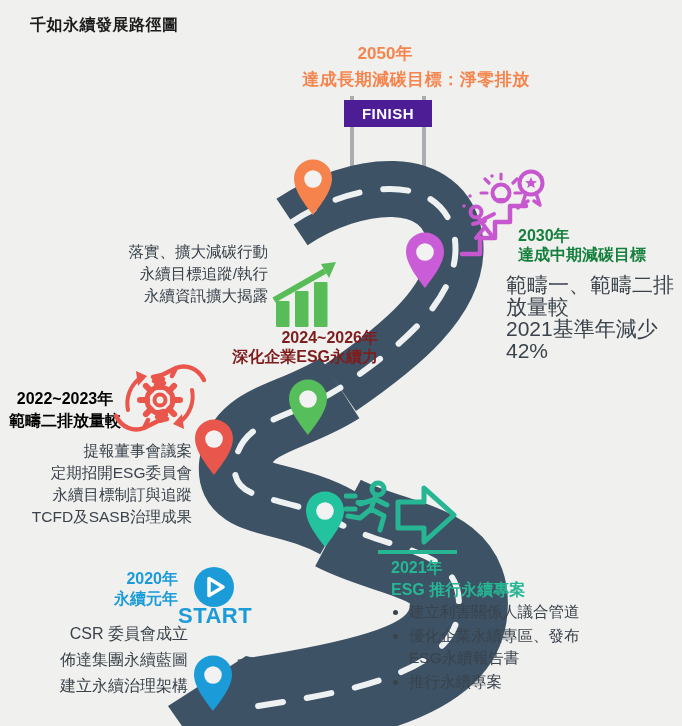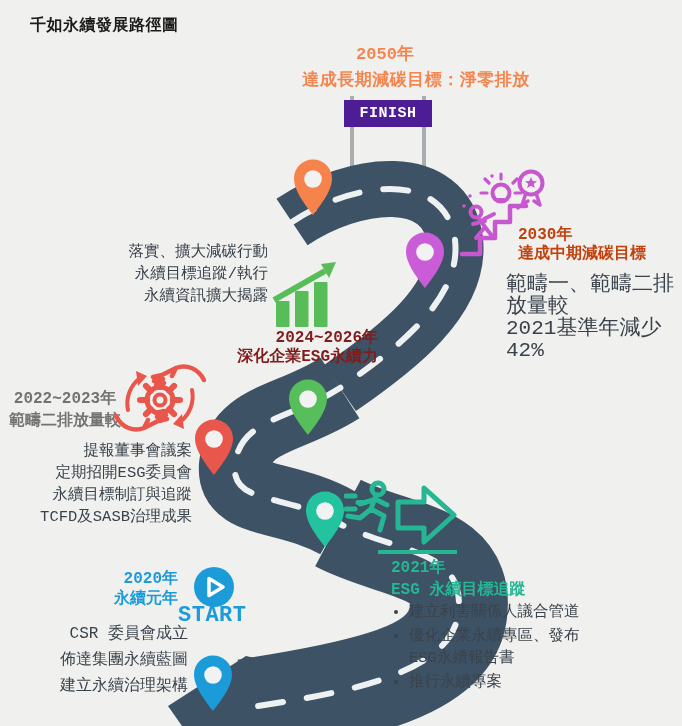--- a/index.html
+++ b/index.html
@@ -1,39 +1,39 @@
 <!DOCTYPE html>
 <html><head>
 <meta charset="utf-8">
 <style>
   html,body{margin:0;padding:0;background:#f0f0ee;}
   .stage{position:relative;width:682px;height:726px;background:#f0f0ee;overflow:hidden;
-         font-family:Liberation Mono, monospace;color:#3a434c;}
+         font-family:Liberation Sans, sans-serif;color:#3a434c;}
   .abs{position:absolute;}
   .title{left:30px;top:15px;font-size:16px;font-weight:bold;color:#1c1c1c;letter-spacing:0.5px;}
 
   
   .s2050{left:248px;top:42px;width:336px;text-align:center;color:#f5854e;font-weight:bold;}
   .s2050-year{font-size:17px;margin-right:62px;}
   .s2050-goal{font-size:17px;margin-top:3px;letter-spacing:0.5px;}
   .finish-banner{left:344px;top:100px;width:88px;height:27px;background:#4c1d95;color:#fff;
                  font-weight:bold;font-size:15px;display:flex;align-items:center;justify-content:center;
                  letter-spacing:0.5px;z-index:2;}
 
   
-  .s2030-head{left:518px;top:226px;color:#c2410c;font-weight:bold;font-size:16px;line-height:19px;z-index:3;}
+  .s2030-head{left:518px;top:226px;color:#15803d;font-weight:bold;font-size:16px;line-height:19px;z-index:3;}
   .s2030-body{left:506px;top:274px;font-size:21px;line-height:22px;z-index:3;}
 
   
   .s2024-body{left:88px;top:241px;width:180px;text-align:right;font-size:15.5px;line-height:22px;z-index:3;}
   .s2024-head{left:228px;top:329px;width:150px;text-align:right;color:#7f1d1d;font-weight:bold;
               font-size:16px;line-height:18.5px;z-index:3;}
 
   
-  .s2022-head{left:8px;top:388px;width:114px;text-align:center;color:#737373;font-weight:bold;
+  .s2022-head{left:8px;top:388px;width:114px;text-align:center;color:#000000;font-weight:bold;
               font-size:16px;line-height:22px;z-index:3;}
   .s2022-body{left:16px;top:440px;width:176px;text-align:right;font-size:15.5px;line-height:22px;z-index:3;}
 
   
   .s2021-underline{left:378px;top:550px;width:79px;height:4px;background:#26b694;z-index:3;}
   .s2021-head{left:391px;top:557px;color:#26b694;font-weight:bold;font-size:16px;line-height:22px;z-index:3;}
   .s2021-bullets{left:385px;top:601px;z-index:3;}
   .s2021-bullets ul{margin:0;padding:0 0 0 24px;width:178px;}
   .s2021-bullets li{font-size:15.5px;line-height:22.5px;margin:0 0 1px 0;}
 
@@ -177,21 +177,21 @@
     <g stroke="currentColor" fill="none" stroke-width="5" stroke-linecap="round" stroke-linejoin="round">
       <path d="M2 18 h9 M2 31 h9 M14 24.5 h7"></path>
       <circle cx="34" cy="11" r="6"></circle>
       <path d="M32 17 L27 31 M29 22 L16 26 M31 21 L43 27 M27 31 L40 38 L36 52 M27 31 L16 40 L4 38"></path>
       <path d="M54 24 H80 V10 L110 37 L80 64 V50 H54 Z"></path>
     </g>
   </svg>
   <div class="abs s2021-underline"></div>
   <div class="abs s2021-head">
     <div>2021年</div>
-    <div>ESG 永續目標追蹤</div>
+    <div>ESG 推行永續專案</div>
   </div>
   <div class="abs s2021-bullets">
     <ul>
       <li>
         <div>建立利害關係人議合管道</div>
       </li>
       <li>
         <div>優化企業永續專區、發布</div>
         <div>ESG永續報告書</div>
       </li>

